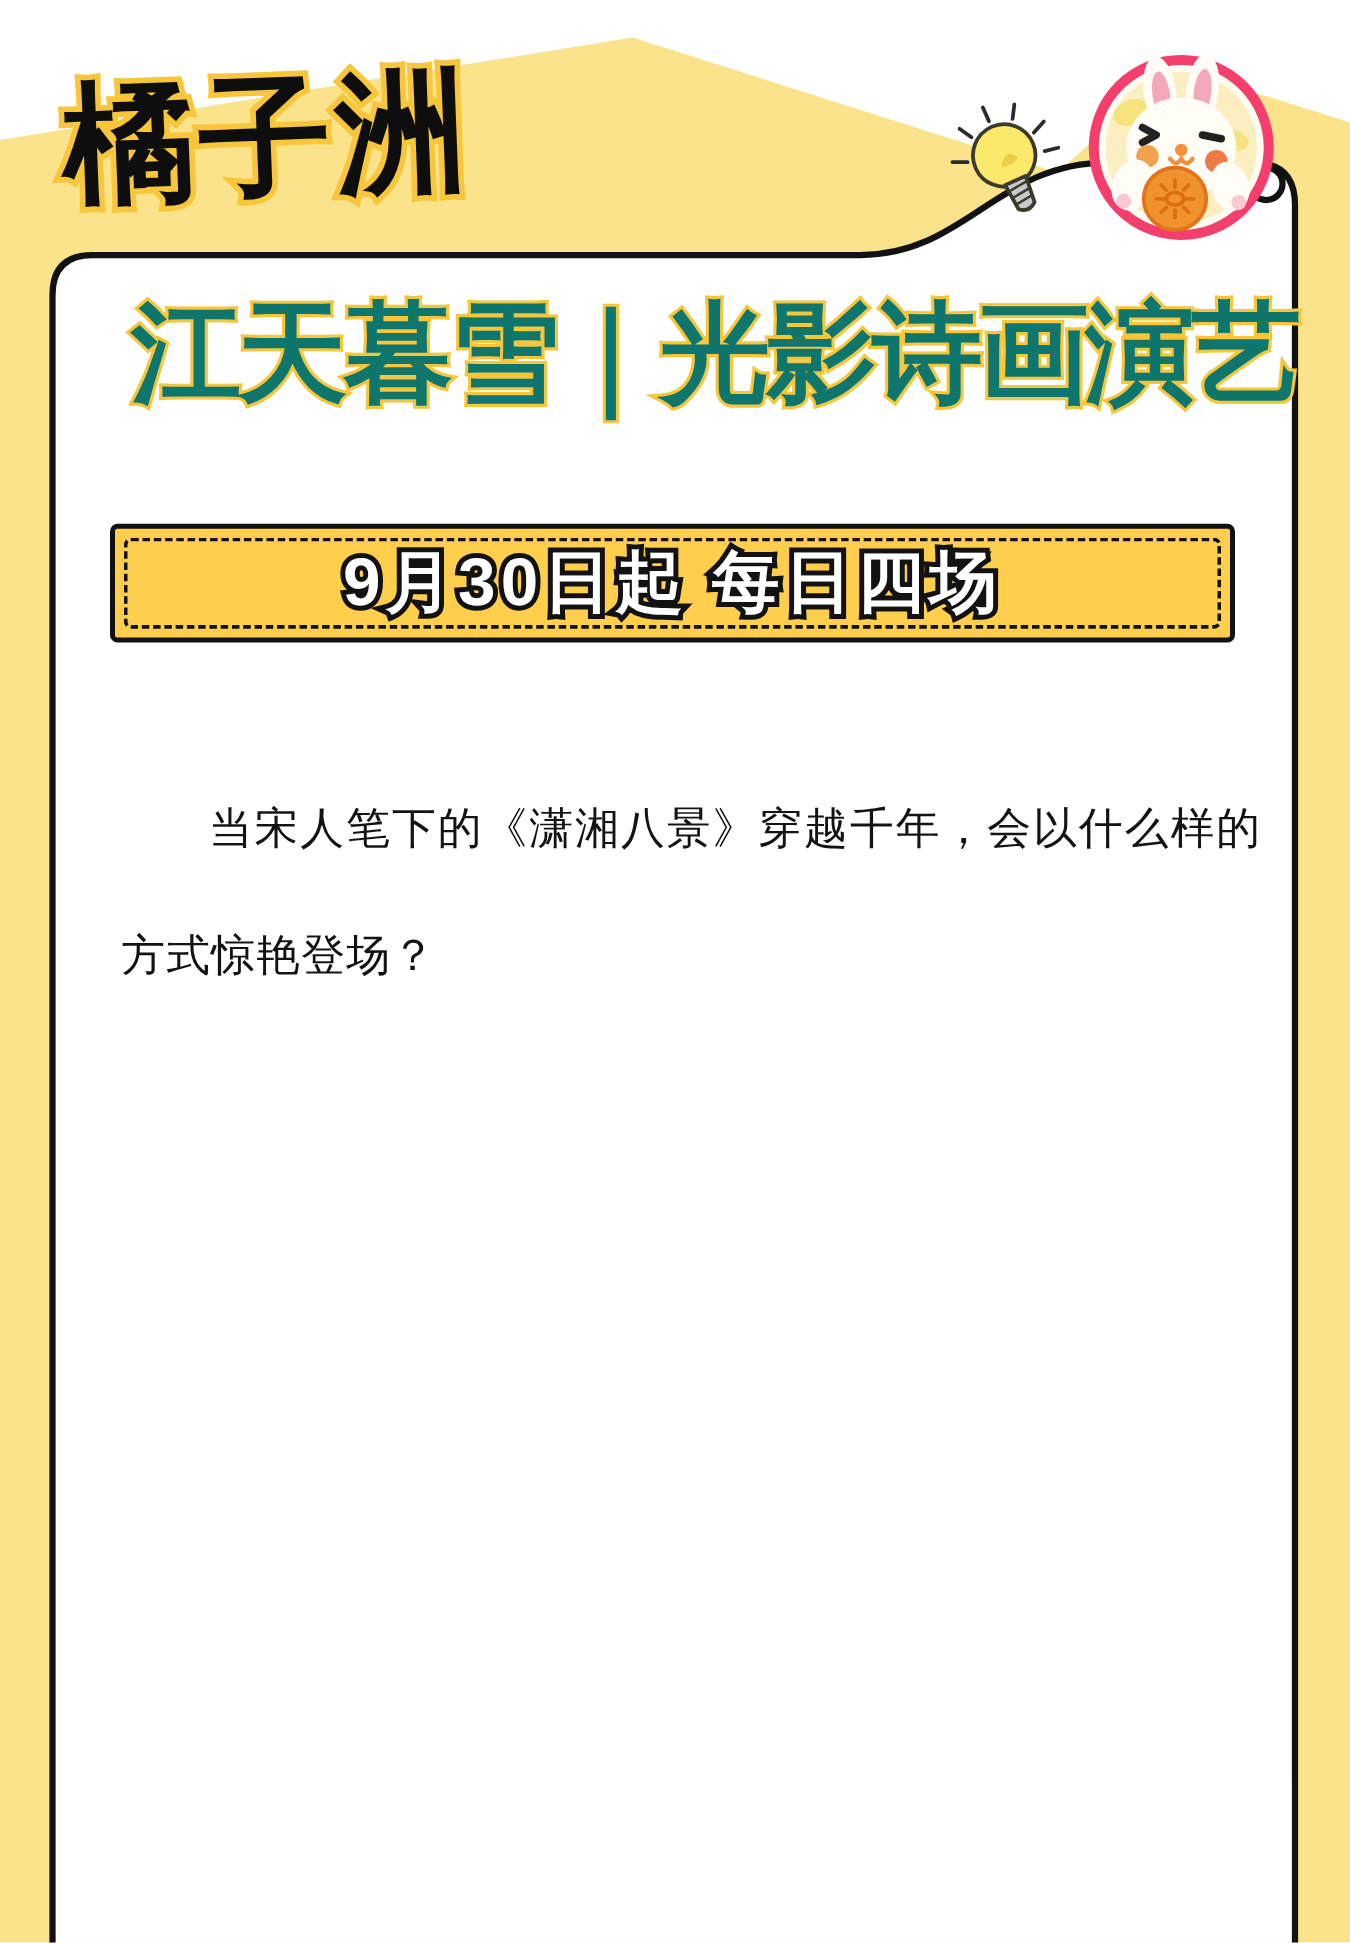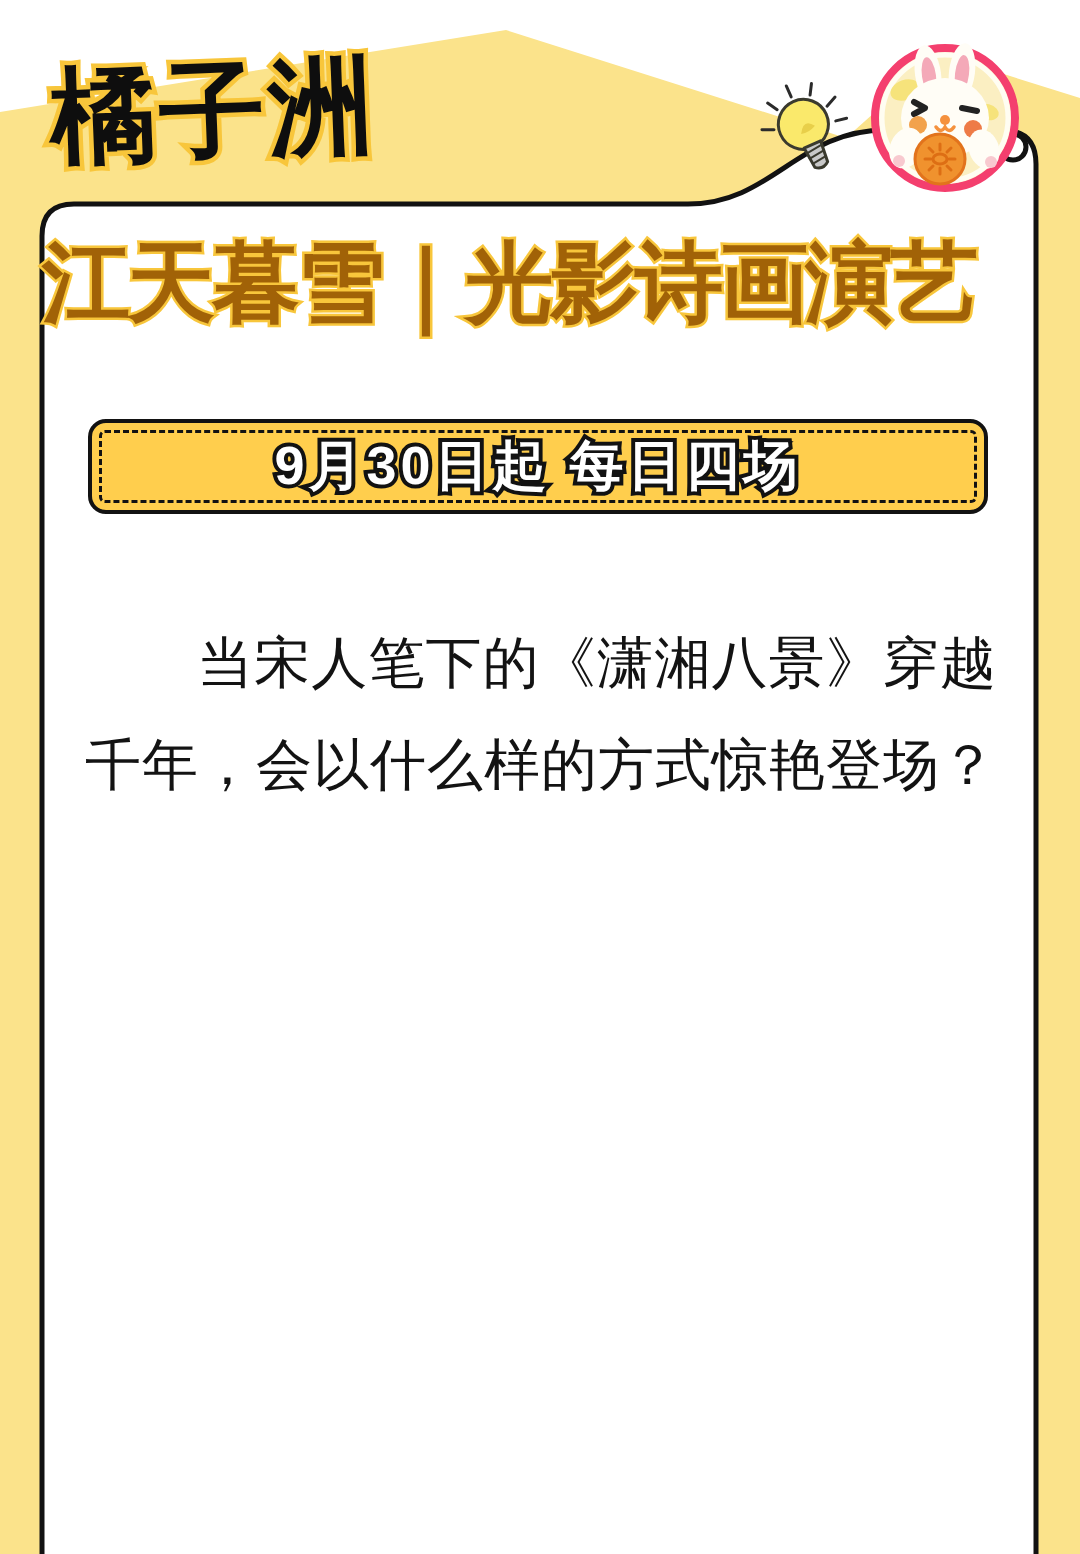--- a/index.html
+++ b/index.html
@@ -18,46 +18,46 @@
     font-size:106px;font-weight:bold;line-height:1.05;
     color:#0e0e0e;letter-spacing:3px;
     -webkit-text-stroke:9px #F8C63B;paint-order:stroke fill;
     transform:rotate(-2.2deg);transform-origin:left top;
     white-space:nowrap;
   }
 
   
   .main-title{
     position:absolute;left:42px;top:224px;width:996px;
-    text-align:left;white-space:nowrap;
+    text-align:right;white-space:nowrap;
     font-size:88px;font-weight:bold;line-height:118px;
-    color:#a16207;letter-spacing:-3px;
+    color:#0f766e;letter-spacing:-3px;
     -webkit-text-stroke:5px #F8C63B;paint-order:stroke fill;
   }
 
   
   .banner{
     position:absolute;left:88px;top:419px;width:900px;height:95px;
-    background:#FFCE4D;border:4px solid #121212;border-radius:18px;
+    background:#FFCE4D;border:4px solid #121212;border-radius:6px;
     box-sizing:border-box;display:flex;
   }
   .banner-inner{
     flex:1;margin:7px;border:3px dashed #121212;border-radius:6px;
     display:flex;align-items:center;justify-content:center;
   }
   .banner-text{
     font-size:54px;font-weight:bold;color:#ffffff;letter-spacing:4px;
     -webkit-text-stroke:8px #121212;paint-order:stroke fill;
     white-space:nowrap;
   }
 
   
   .body-copy{
-    position:absolute;left:85px;top:612px;width:912px;
-    font-size:56px;line-height:102px;color:#131313;
+    position:absolute;left:97px;top:612px;width:912px;
+    font-size:35px;line-height:102px;color:#131313;
     text-align:justify;letter-spacing:1px;
   }
   .body-copy p{margin:0;text-indent:2em;}
   .hl{color:#FA5B2B;font-weight:bold;}
 </style>
 </head>
 <body>
 
 <div class="layer">
   <svg class="bg" viewBox="0 0 1080 1554" xmlns="http://www.w3.org/2000/svg">

